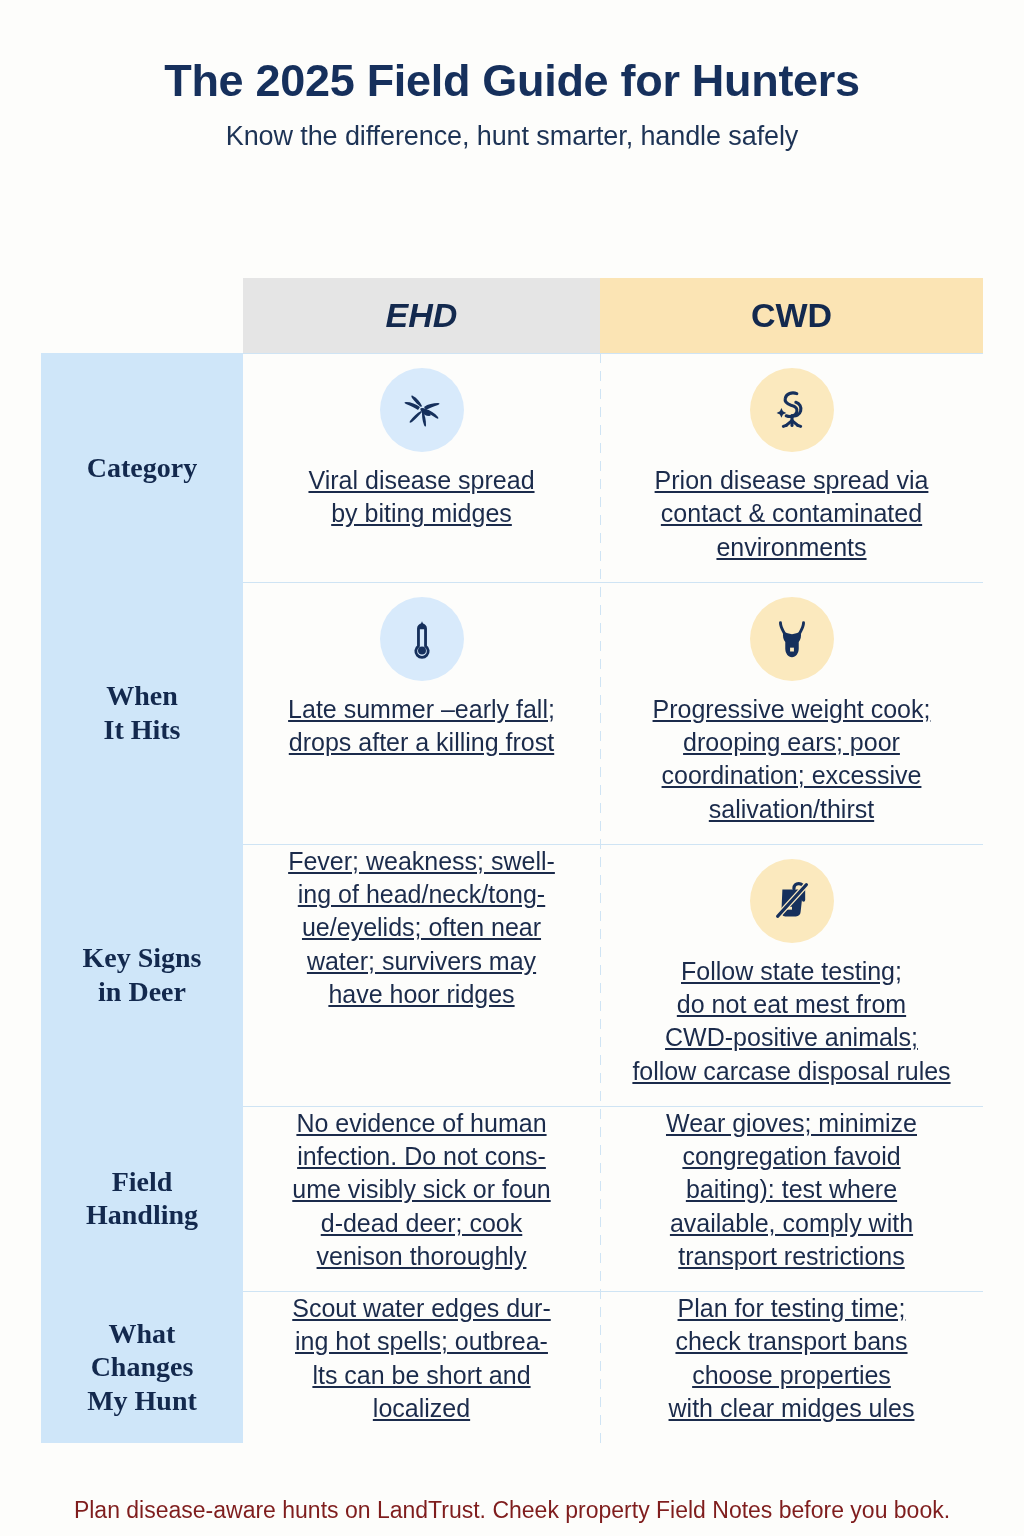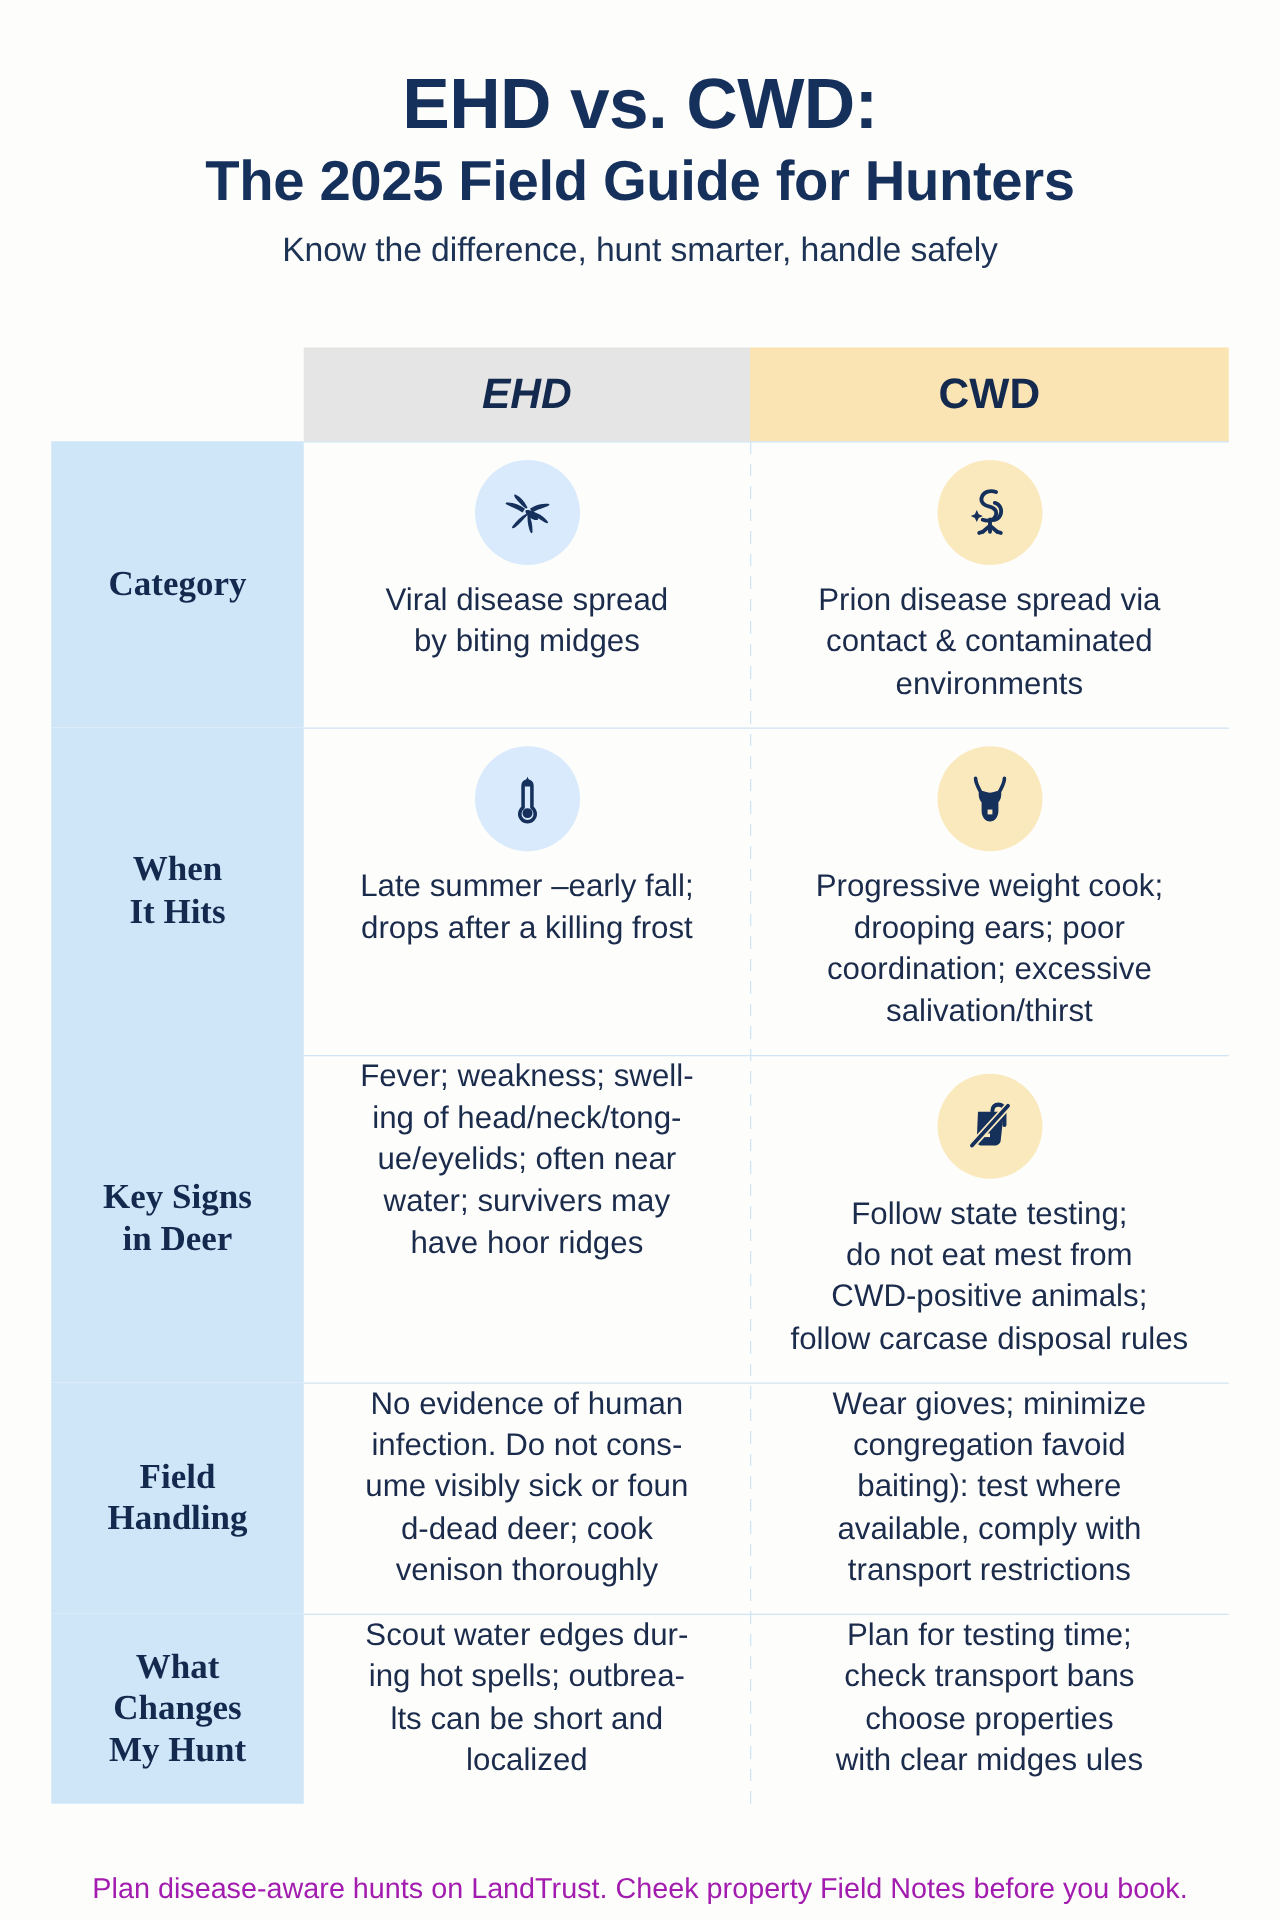--- a/index.html
+++ b/index.html
@@ -100,21 +100,21 @@
     justify-content: flex-start;
     text-align: center;
     font-size: 25px;
     line-height: 1.33;
     color: #1b2b4b;
     position: relative;
     border-top: 1px solid #cfe4f4;
   }
   .cell.textonly { justify-content: flex-start; padding-top: 0; }
 
-  .cell .txt { white-space: pre-line; }
+  .cell .txt { white-space: pre-line; text-decoration: underline; }
 
   
   .vdiv {
     position: absolute;
     left: 559px;
     top: 75px;
     width: 1px;
     bottom: 0;
     background: repeating-linear-gradient(
       to bottom,
@@ -139,30 +139,29 @@
   .badge svg { display: block; }
 
   
   .footer {
     position: absolute;
     left: 0;
     right: 0;
     bottom: 12px;
     text-align: center;
     font-size: 23px;
-    color: #a21caf;
+    color: #7f1d1d;
   }
 </style>
 </head>
 <body>
 
 <div class="page">
 
   <div class="head">
-    <div class="title-1">EHD vs. CWD:</div>
     <div class="title-2">The 2025 Field Guide for Hunters</div>
     <div class="subtitle">Know the difference, hunt smarter, handle safely</div>
   </div>
 
   <div class="table">
     <div class="grid">
 
       <div class="vdiv"></div>
 
       <div class="corner-blank"></div>

